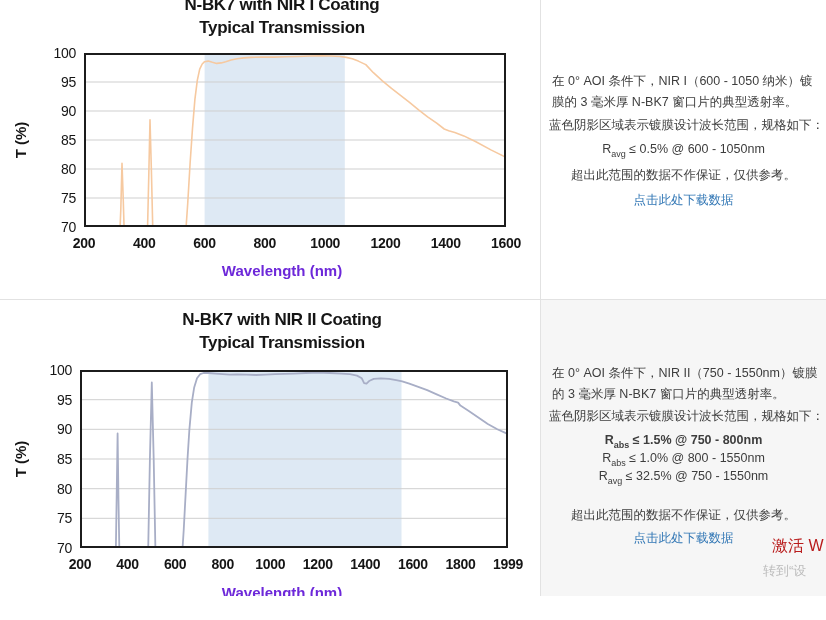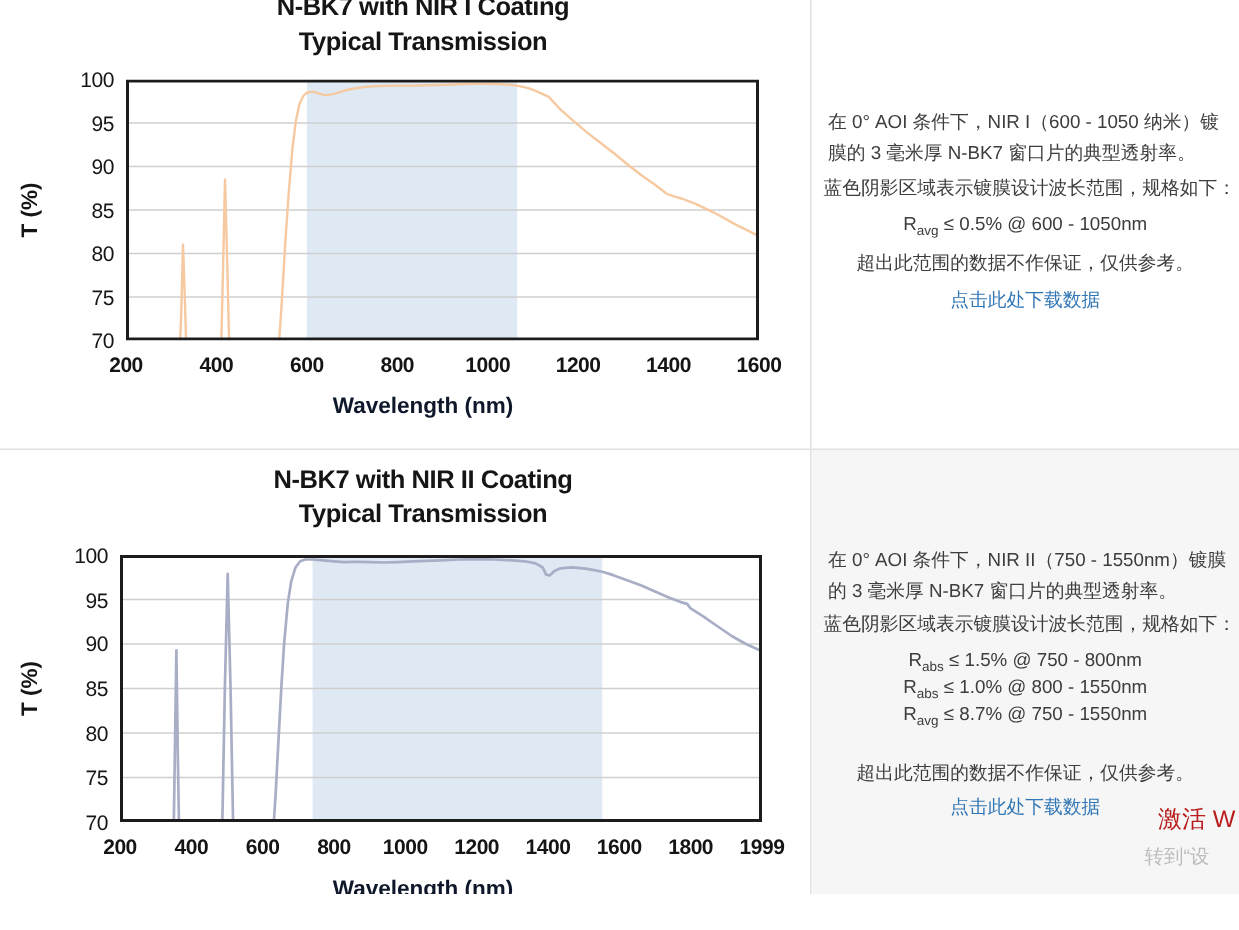--- a/index.html
+++ b/index.html
@@ -9,40 +9,40 @@
   .chart-cell{background:#ffffff;}
   .chart-title,.chart-subtitle{position:absolute;left:62px;width:440px;text-align:center;
       font-weight:bold;font-size:17px;line-height:23px;color:#151515;letter-spacing:-0.3px;}
   .c1 .chart-title{top:-7px;} .c1 .chart-subtitle{top:16px;}
   .c2 .chart-title{top:8px;}  .c2 .chart-subtitle{top:31px;}
   .plot{position:absolute;}
   .c1 .plot{left:84px;top:53px;width:422px;height:174px;}
   .c2 .plot{left:80px;top:70px;width:428px;height:178px;}
   .xtick{position:absolute;width:48px;text-align:center;font-weight:bold;font-size:14px;color:#151515;letter-spacing:-0.3px;}
   .ytick{position:absolute;width:44px;text-align:right;font-weight:normal;font-size:14px;color:#151515;letter-spacing:-0.3px;}
-  .x-axis-label{position:absolute;left:62px;width:440px;text-align:center;font-weight:bold;font-size:15px;color:#0f172a;}
+  .x-axis-label{position:absolute;left:62px;width:440px;text-align:center;font-weight:bold;font-size:15px;color:#6d28d9;}
   .c1 .x-axis-label{top:262px;} .c2 .x-axis-label{top:284px;}
   .y-axis-label{position:absolute;font-weight:bold;font-size:15px;color:#151515;white-space:nowrap;
       transform:translate(-50%,-50%) rotate(-90deg);}
   .c1 .y-axis-label{left:20px;top:140px;} .c2 .y-axis-label{left:20px;top:159px;}
   .divider-v{position:absolute;left:540px;top:0;width:1px;height:620px;background:#e2e2e2;}
   .divider-h{position:absolute;left:0;top:299px;width:826px;height:1px;background:#e2e2e2;}
   .divider-b{position:absolute;left:0;top:615px;width:826px;height:1px;background:#dcdcdc;}
   .strip-b{position:absolute;left:0;top:616px;width:826px;height:4px;background:#f3f3f3;}
   .panel{position:absolute;left:541px;width:285px;color:#3d3d3d;font-size:12.5px;}
   .p1{top:0;height:299px;background:#ffffff;}
   .p2{top:300px;height:320px;background:#f6f6f6;}
   .desc{position:absolute;left:11px;right:8px;line-height:21px;}
   .p1 .desc{top:71px;} .p2 .desc{top:63px;}
   .note{position:absolute;left:8px;white-space:nowrap;}
   .p1 .note{top:117px;} .p2 .note{top:108px;}
   .spec{position:absolute;left:0;width:100%;text-align:center;}
   .spec sub{font-size:9px;}
   .p1 .spec-0{top:142px;}
-  .p2 .spec-0{top:133px;} .p2 .spec-1{top:151px;} .p2 .spec-2{top:169px;}
+  .p2 .spec-0{top:133px;font-weight:bold;} .p2 .spec-1{top:151px;} .p2 .spec-2{top:169px;}
   .disc{position:absolute;left:0;width:100%;text-align:center;}
   .p1 .disc{top:167px;} .p2 .disc{top:207px;}
   .dl-link{position:absolute;left:0;width:100%;text-align:center;color:#3277b5;text-decoration:none;cursor:pointer;}
   .p1 .dl-link{top:192px;} .p2 .dl-link{top:230px;}
   .wm1{position:absolute;left:231px;top:236px;font-size:16px;color:#b91c1c;white-space:nowrap;}
   .wm2{position:absolute;left:222px;top:262px;font-size:13px;color:#bcbcbc;white-space:nowrap;}
 </style>
 </head>
 <body>
 
@@ -130,21 +130,21 @@
     <div class="spec spec-0"><span>R</span><sub>avg</sub><span> ≤ 0.5% @ 600 - 1050nm</span></div>
     <div class="disc">超出此范围的数据不作保证，仅供参考。</div>
     <a class="dl-link">点击此处下载数据</a>
   </div>
 
   <div class="panel p2 cell">
     <div class="desc">在 0° AOI 条件下，NIR II（750 - 1550nm）镀膜的 3 毫米厚 N-BK7 窗口片的典型透射率。</div>
     <div class="note">蓝色阴影区域表示镀膜设计波长范围，规格如下：</div>
     <div class="spec spec-0"><span>R</span><sub>abs</sub><span> ≤ 1.5% @ 750 - 800nm</span></div>
     <div class="spec spec-1"><span>R</span><sub>abs</sub><span> ≤ 1.0% @ 800 - 1550nm</span></div>
-    <div class="spec spec-2"><span>R</span><sub>avg</sub><span> ≤ 8.7% @ 750 - 1550nm</span></div>
+    <div class="spec spec-2"><span>R</span><sub>avg</sub><span> ≤ 32.5% @ 750 - 1550nm</span></div>
     <div class="disc">超出此范围的数据不作保证，仅供参考。</div>
     <a class="dl-link">点击此处下载数据</a>
     <div class="wm1">激活 W</div>
     <div class="wm2">转到“设</div>
   </div>
 
   <div class="divider-v"></div>
   <div class="divider-h"></div>
   <div class="divider-b"></div>
   <div class="strip-b"></div>

